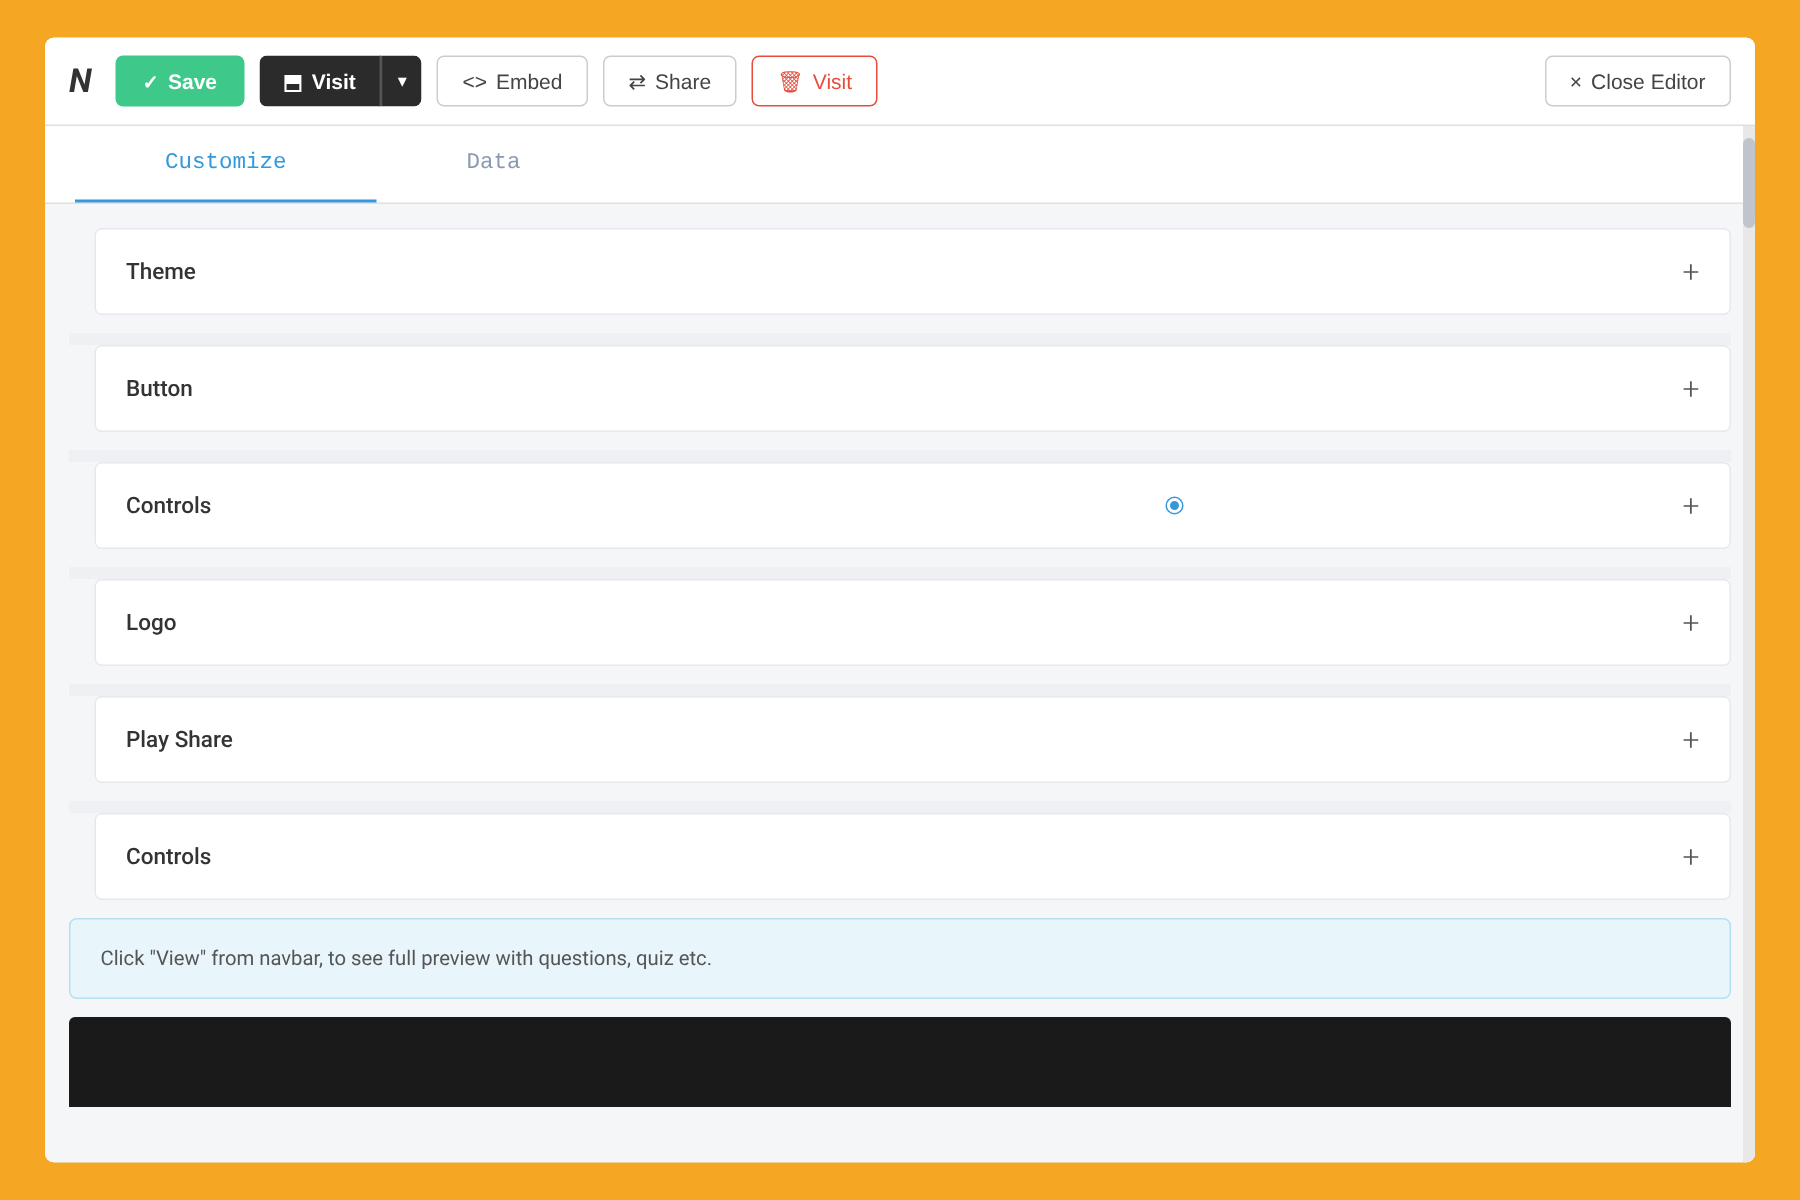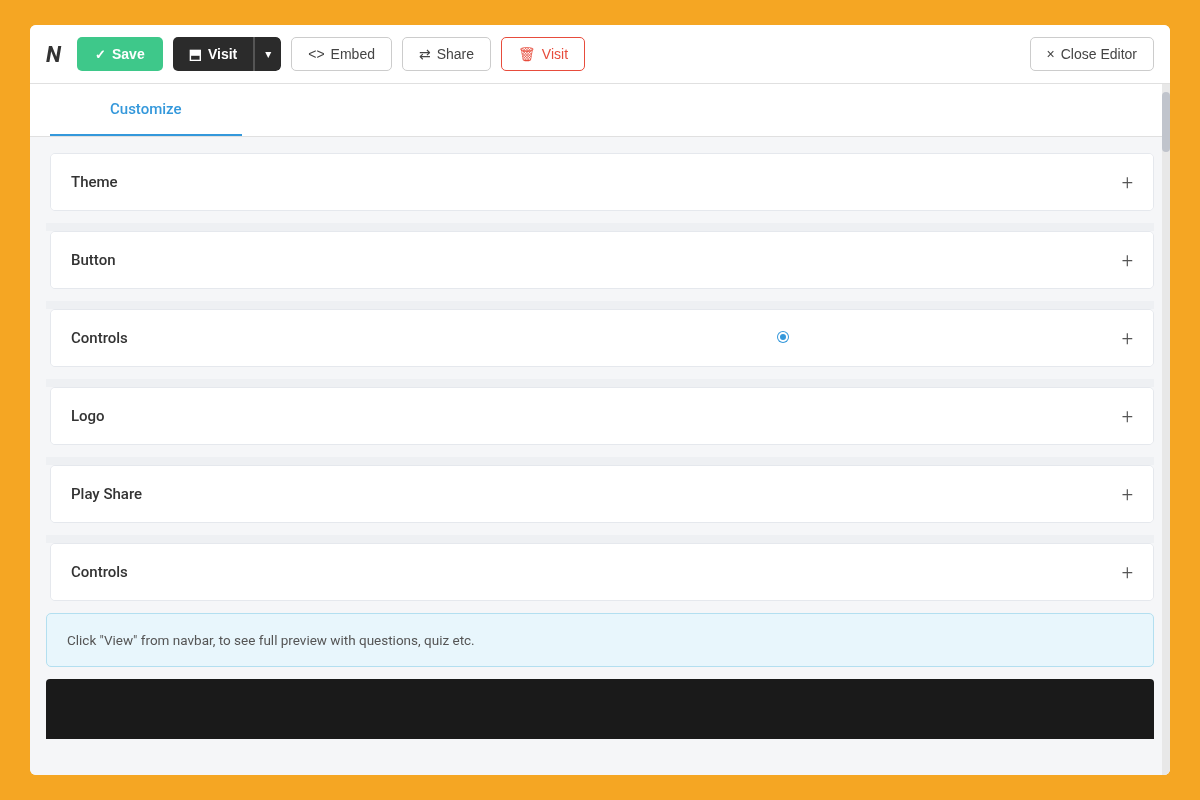--- a/index.html
+++ b/index.html
@@ -179,33 +179,34 @@
     }
 
     .tab {
       padding: 16px 60px;
       font-size: 15px;
       font-weight: 500;
       color: #8a9bb0;
       cursor: pointer;
       border-bottom: 2px solid transparent;
       text-align: center;
+      font-family: Liberation Mono, monospace;
     }
 
     .tab.active {
       color: #3498db;
       border-bottom: 2px solid #3498db;
     }
 
     
     .accordion-section {
       background: #fff;
       border: 1px solid #e5e8ed;
       border-radius: 5px;
-      margin: 0 16px 12px 20px;
+      margin: 0 16px 12px 33px;
       overflow: hidden;
     }
 
     .accordion-header {
       display: flex;
       align-items: center;
       justify-content: space-between;
       padding: 18px 20px;
       cursor: pointer;
       background: #fff;
@@ -331,20 +332,23 @@
     </button>
   </div>
 
   <div class="content-area">
     <div class="left-panel" style="position:relative;">
 
       <div class="tabs-container">
         <div class="tab active">
           <span>Customize</span>
         </div>
+        <div class="tab">
+          <span>Data</span>
+        </div>
       </div>
 
       <div class="accordion-section">
         <div class="accordion-header">
           <span class="accordion-title">Theme</span>
           <span class="accordion-plus">+</span>
         </div>
       </div>
 
       <div class="section-divider"></div>

